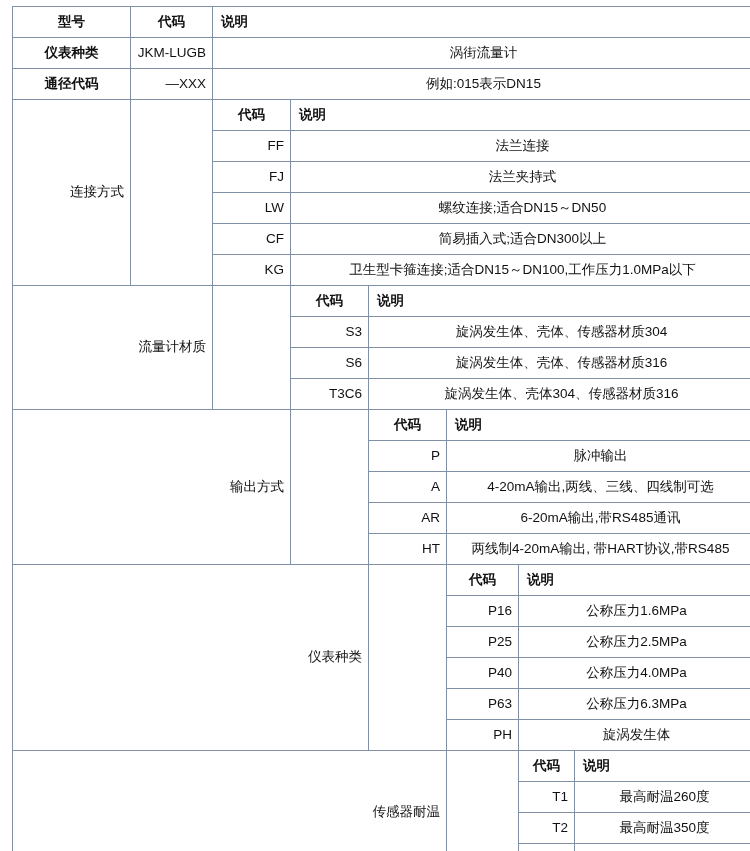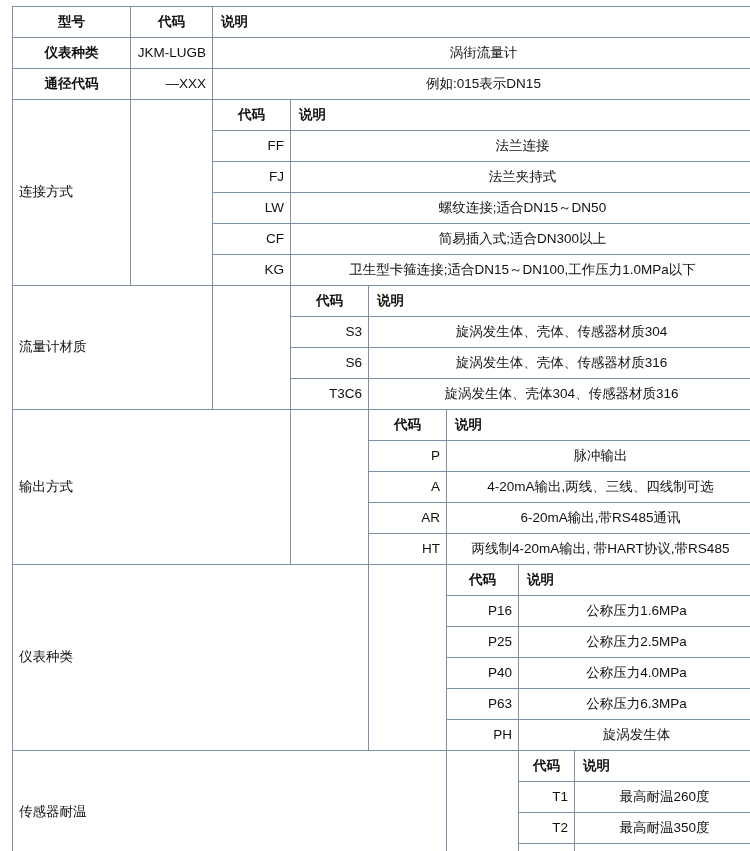--- a/index.html
+++ b/index.html
@@ -46,21 +46,21 @@
     text-align:center;
     font-weight:bold;
   }
   td.lbl{
     background:#dfe8f3;
     text-align:center;
     font-weight:bold;
   }
   td.lbl-big{
     background:#dfe8f3;
-    text-align:left;
+    text-align:right;
   }
   td.desc{
     background:#ffffff;
     text-align:center;
   }
   td.blank{
     background:#ffffff;
     border:1px solid #7f8fa6;
   }
   

